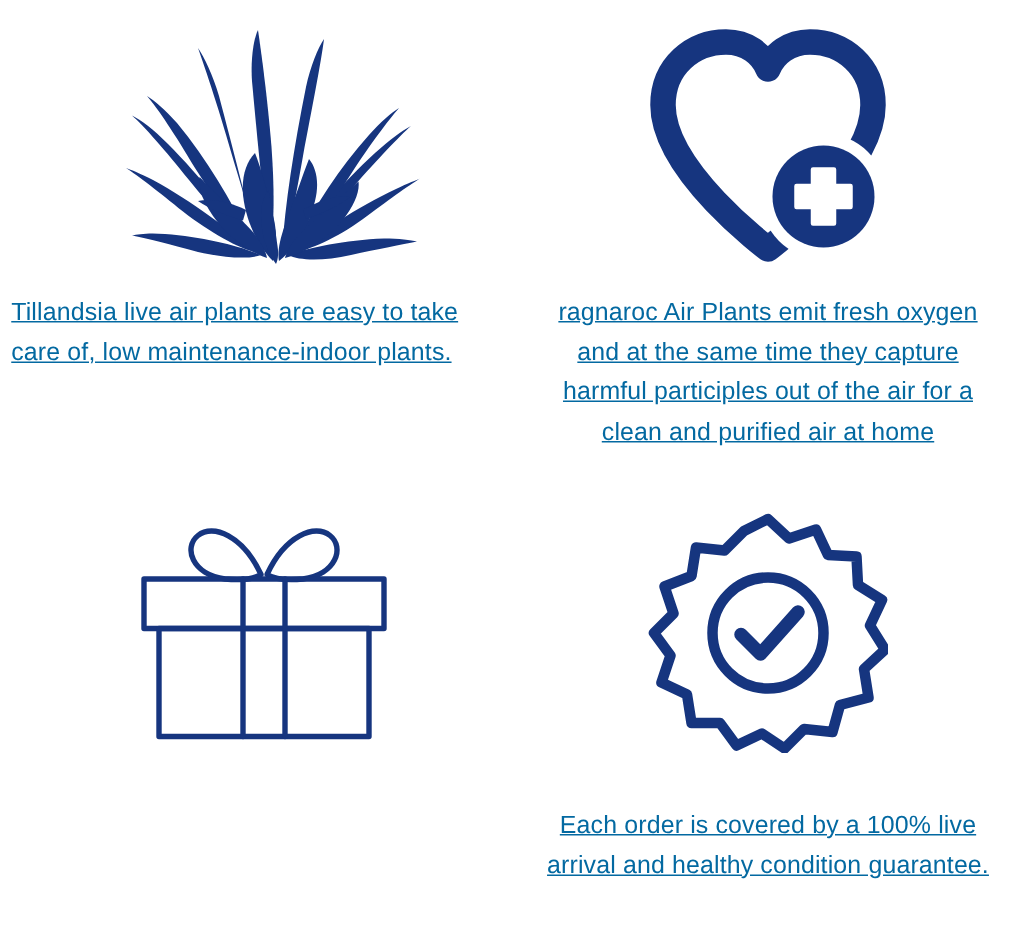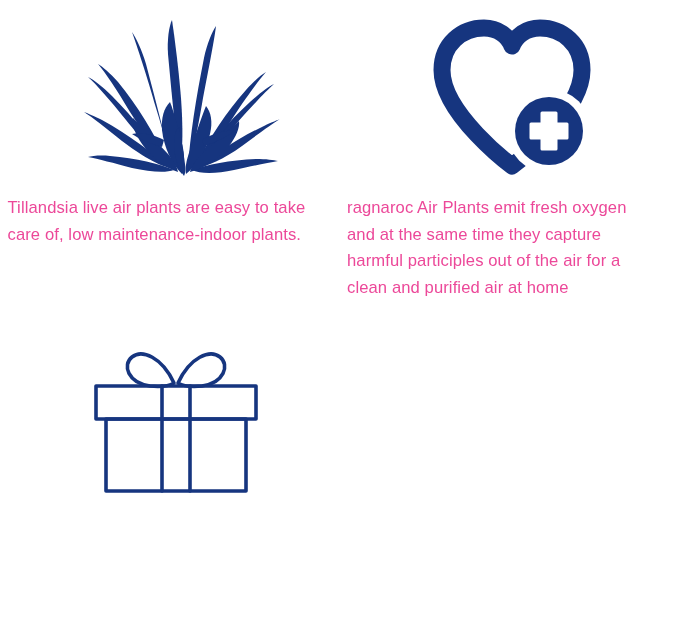--- a/index.html
+++ b/index.html
@@ -22,34 +22,35 @@
     align-items:center;
     background:#ffffff;
     overflow:hidden;
   }
   .icon-wrap {
     display:flex;
     align-items:flex-end;
     justify-content:center;
   }
   .caption {
-    color:#ec4899;
+    color:#0369a1;
     font-size:16.6px;
     line-height:26.5px;
     letter-spacing:0.1px;
     white-space:pre-line;
+    text-decoration:underline;
   }
 
   
   .card-plant .icon-wrap { height:178px; width:100%; padding-left:18px; }
   .card-plant .caption { text-align:left; width:340px; padding-left:5px; padding-top:17px; }
 
   
   .card-heart .icon-wrap { height:176px; width:100%; }
-  .card-heart .caption { text-align:left; width:330px; padding-top:19px; }
+  .card-heart .caption { text-align:center; width:330px; padding-top:19px; }
 
   
   .card-gift .icon-wrap { height:180px; width:100%; padding-left:6px; }
   .card-gift .caption { text-align:center; width:334px; padding-top:27px; }
 
   
   .card-badge .icon-wrap { height:182px; width:100%; }
   .card-badge .caption { text-align:center; width:330px; padding-top:35px; }
 
   svg { display:block; }
@@ -131,14 +132,28 @@
 
           <rect x="20" y="84" width="140" height="72"></rect>
 
           <line x1="76" y1="51" x2="76" y2="156"></line>
           <line x1="104" y1="51" x2="104" y2="156"></line>
         </g>
       </svg>
     </div>
   </div>
 
+  <div class="feature-card card-badge">
+    <div class="icon-wrap">
+      <svg width="160" height="160" viewBox="0 0 160 160">
+
+        <path d="M80 4 L94 17 L112 11 L120 28 L139 29 L140 48 L156 58 L148 75 L158 91 L144 104 L147 123 L128 128 L123 146 L104 144 L91 157 L76 147 L59 155 L48 140 L29 140 L26 121 L9 113 L15 95 L4 80 L17 67 L11 49 L29 42 L32 23 L51 25 L64 12 Z" fill="none" stroke="#16357F" stroke-width="7" stroke-linejoin="round"></path>
+
+        <circle cx="80" cy="80" r="37" fill="none" stroke="#16357F" stroke-width="7"></circle>
+
+        <path d="M62 81 L75 94 L100 66" fill="none" stroke="#16357F" stroke-width="9" stroke-linecap="round" stroke-linejoin="round"></path>
+      </svg>
+    </div>
+    <div class="caption">Each order is covered by a 100% live
+arrival and healthy condition guarantee.</div>
+  </div>
 
 </div>
 
 </body></html>

